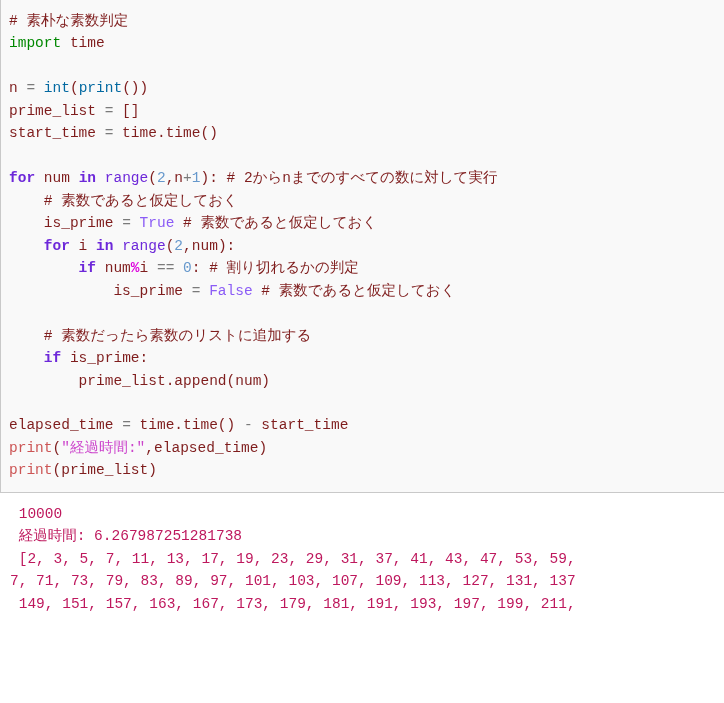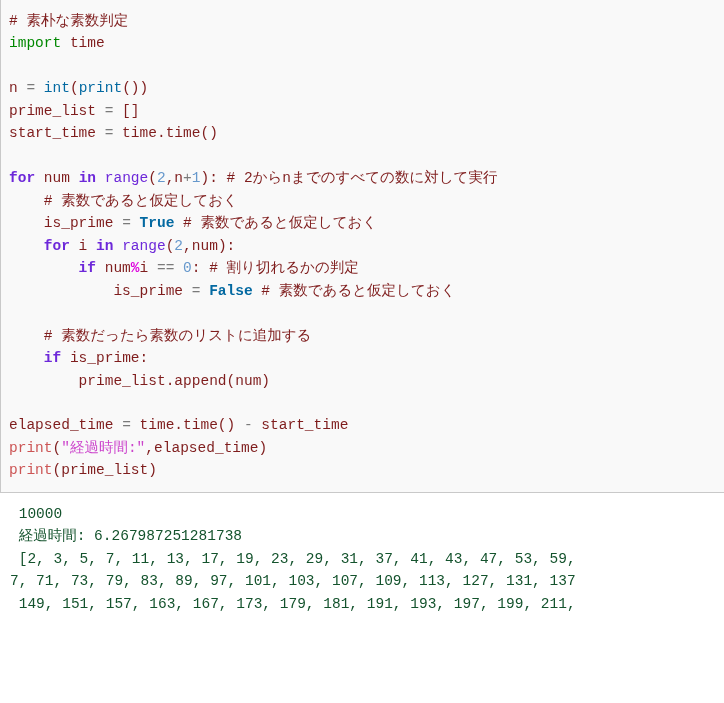--- a/index.html
+++ b/index.html
@@ -1,26 +1,26 @@
 <!DOCTYPE html>
 <html><head>
 <meta charset="utf-8">
 <style>
 html,body{margin:0;padding:0;background:#fff;font-family:"MS Gothic","Courier New",monospace;font-size:14.5px;line-height:1.55}
 .code-block{border:1px solid #c9c9c9;background:#f9f9f9;padding:10px 8px 10px 8px;margin:0 0 2px 0;white-space:pre;overflow:hidden;border-top:none;border-right:none}
-.output-block{background:#fff;padding:8px 10px;white-space:pre;overflow:hidden;font-family:"MS Gothic","Courier New",monospace;color:#14532d}
+.output-block{background:#fff;padding:8px 10px;white-space:pre;overflow:hidden;font-family:"MS Gothic","Courier New",monospace;color:#be185d}
 .cm{color:#7f1d1d;}
 .kw{color:#008800;font-weight:normal}
 .nm{color:#7f1d1d}
 .op{color:#7a7a7a}
 .num{color:#6698cc}
 .fn{color:#6d28d9}
 .bi{color:#0369a1}
 .kwfor{color:#6d28d9;font-weight:bold}
-.bool{color:#0369a1;font-weight:bold}
+.bool{color:#8b5cf6;font-weight:normal}
 .mod{color:#cc5555}
 .str{color:#cc44cc}
 .pct{color:#dd00dd;font-weight:bold}
 .eq{color:#7a7a7a}
 </style>
 </head>
 <body>
 
 <div class="code-block"><span class="cm"># 素朴な素数判定</span>
 <span class="kw">import</span><span class="nm"> time</span>

